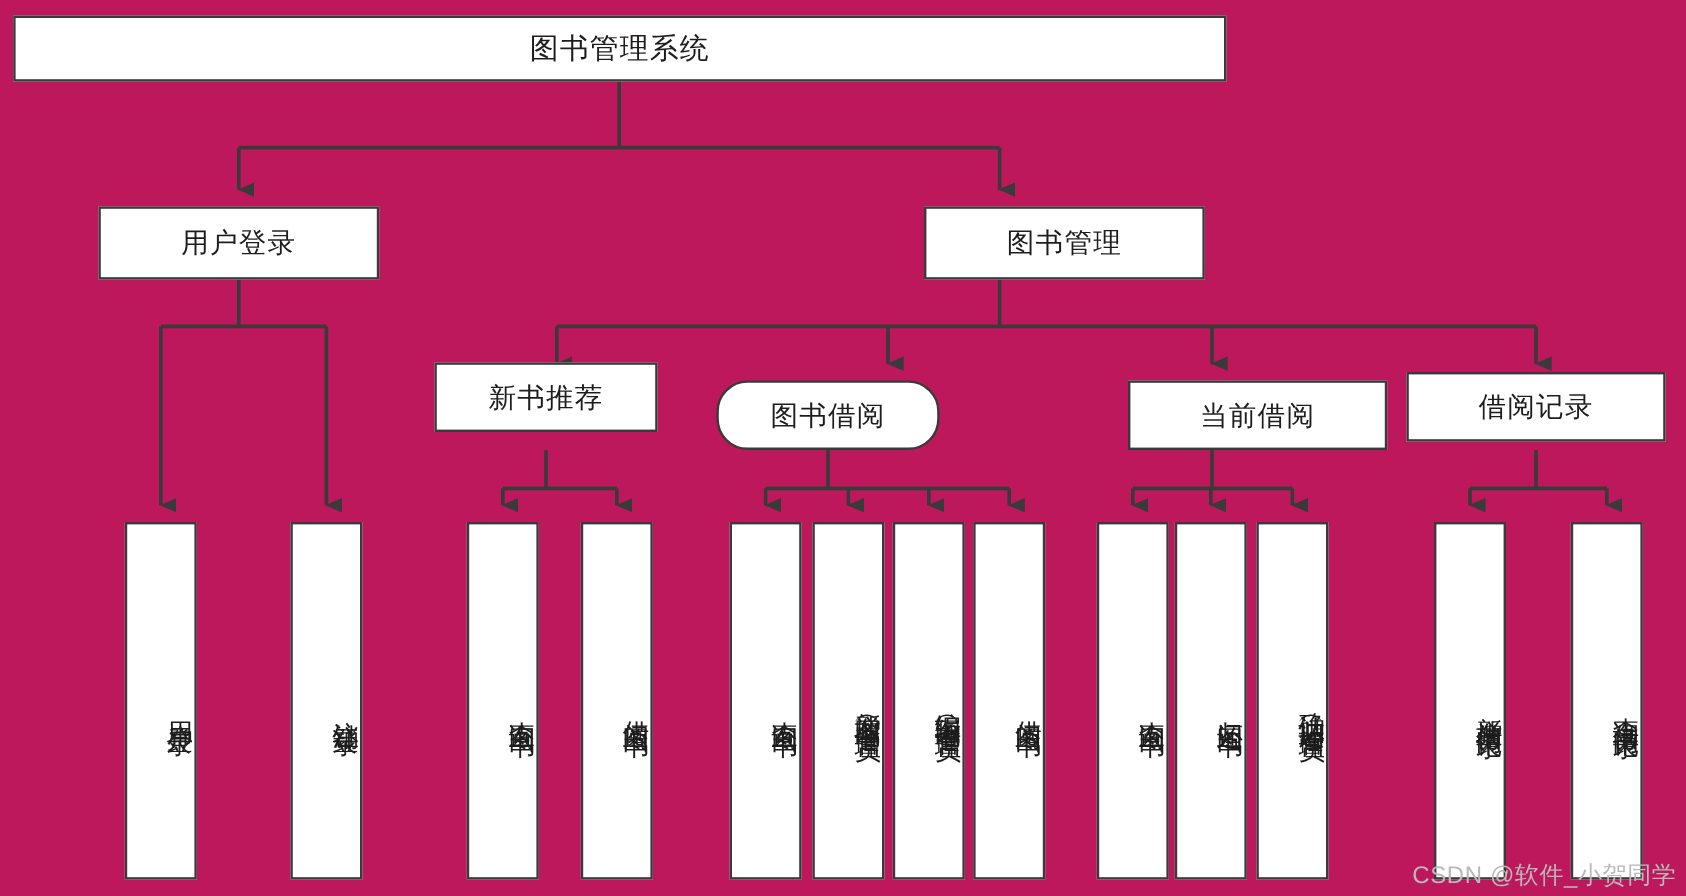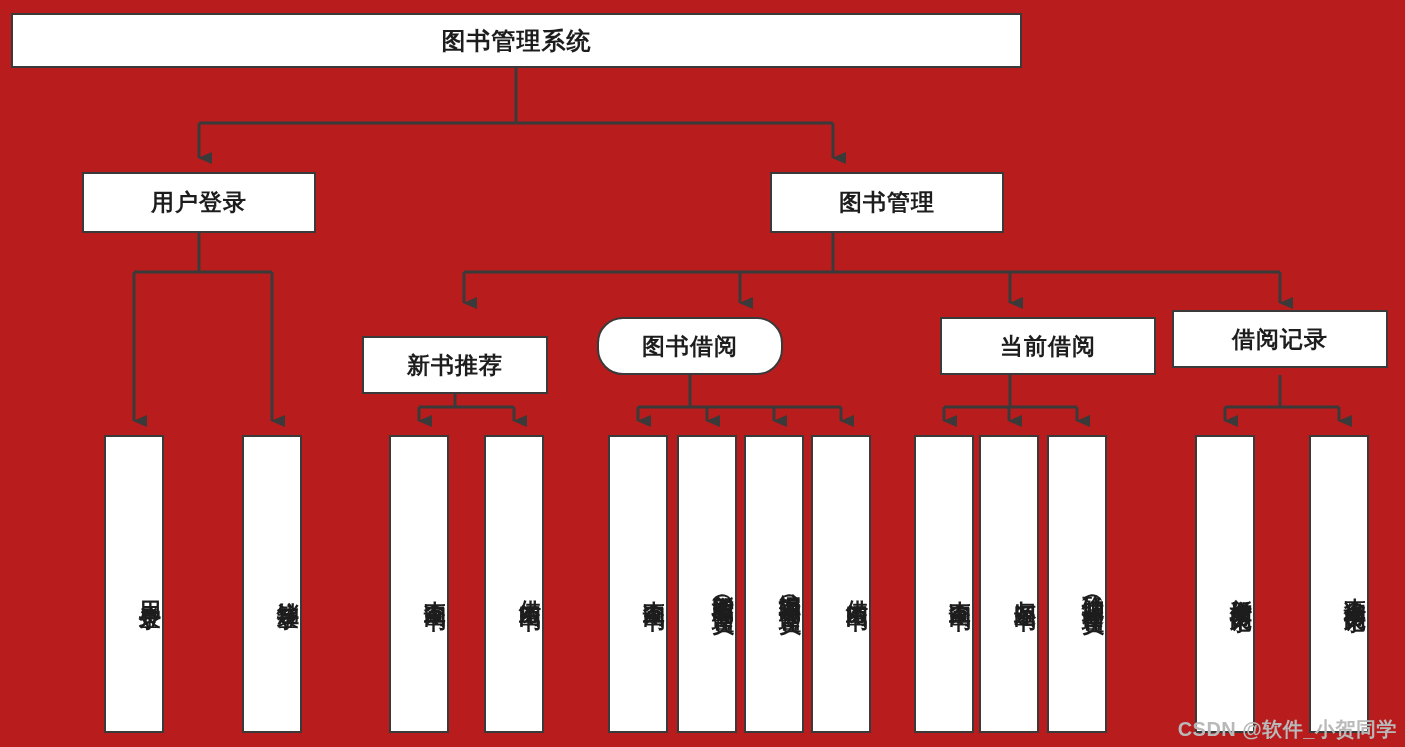--- a/index.html
+++ b/index.html
@@ -5,23 +5,22 @@
 <style>
   html,body{margin:0;padding:0;background:#ffffff;}
   body{
     font-family:"Liberation Sans","DejaVu Sans",sans-serif;
     color:#1a1a1a;
   }
   #canvas{
     position:relative;
     width:1405px;
     height:747px;
-    background:#b91c1c;
+    background:#be185d;
     overflow:hidden;
-    font-weight:bold;
   }
   svg#wires{
     position:absolute;
     left:0; top:0;
     width:1405px;
     height:747px;
     pointer-events:none;
   }
   .node{
     position:absolute;
@@ -127,21 +126,21 @@
     <span>图书管理系统</span>
   </div>
 
   <div class="node h" style="left:82px; top:172px; width:234px; height:61px;">
     <span>用户登录</span>
   </div>
   <div class="node h" style="left:740px; top:172px; width:234px; height:61px;margin-left:30px;">
     <span>图书管理</span>
   </div>
 
-  <div class="node h" style="left:362px; top:336px; width:186px; height:58px;">
+  <div class="node h" style="left:362px; top:302px; width:186px; height:58px;">
     <span>新书推荐</span>
   </div>
   <div class="node h" style="left:597px; top:317px; width:186px; height:58px;border-radius:26px;">
     <span>图书借阅</span>
   </div>
   <div class="node h" style="left:940px; top:317px; width:216px; height:58px;">
     <span>当前借阅</span>
   </div>
   <div class="node h" style="left:1172px; top:310px; width:216px; height:58px;justify-content:center;">
     <span>借阅记录</span>

